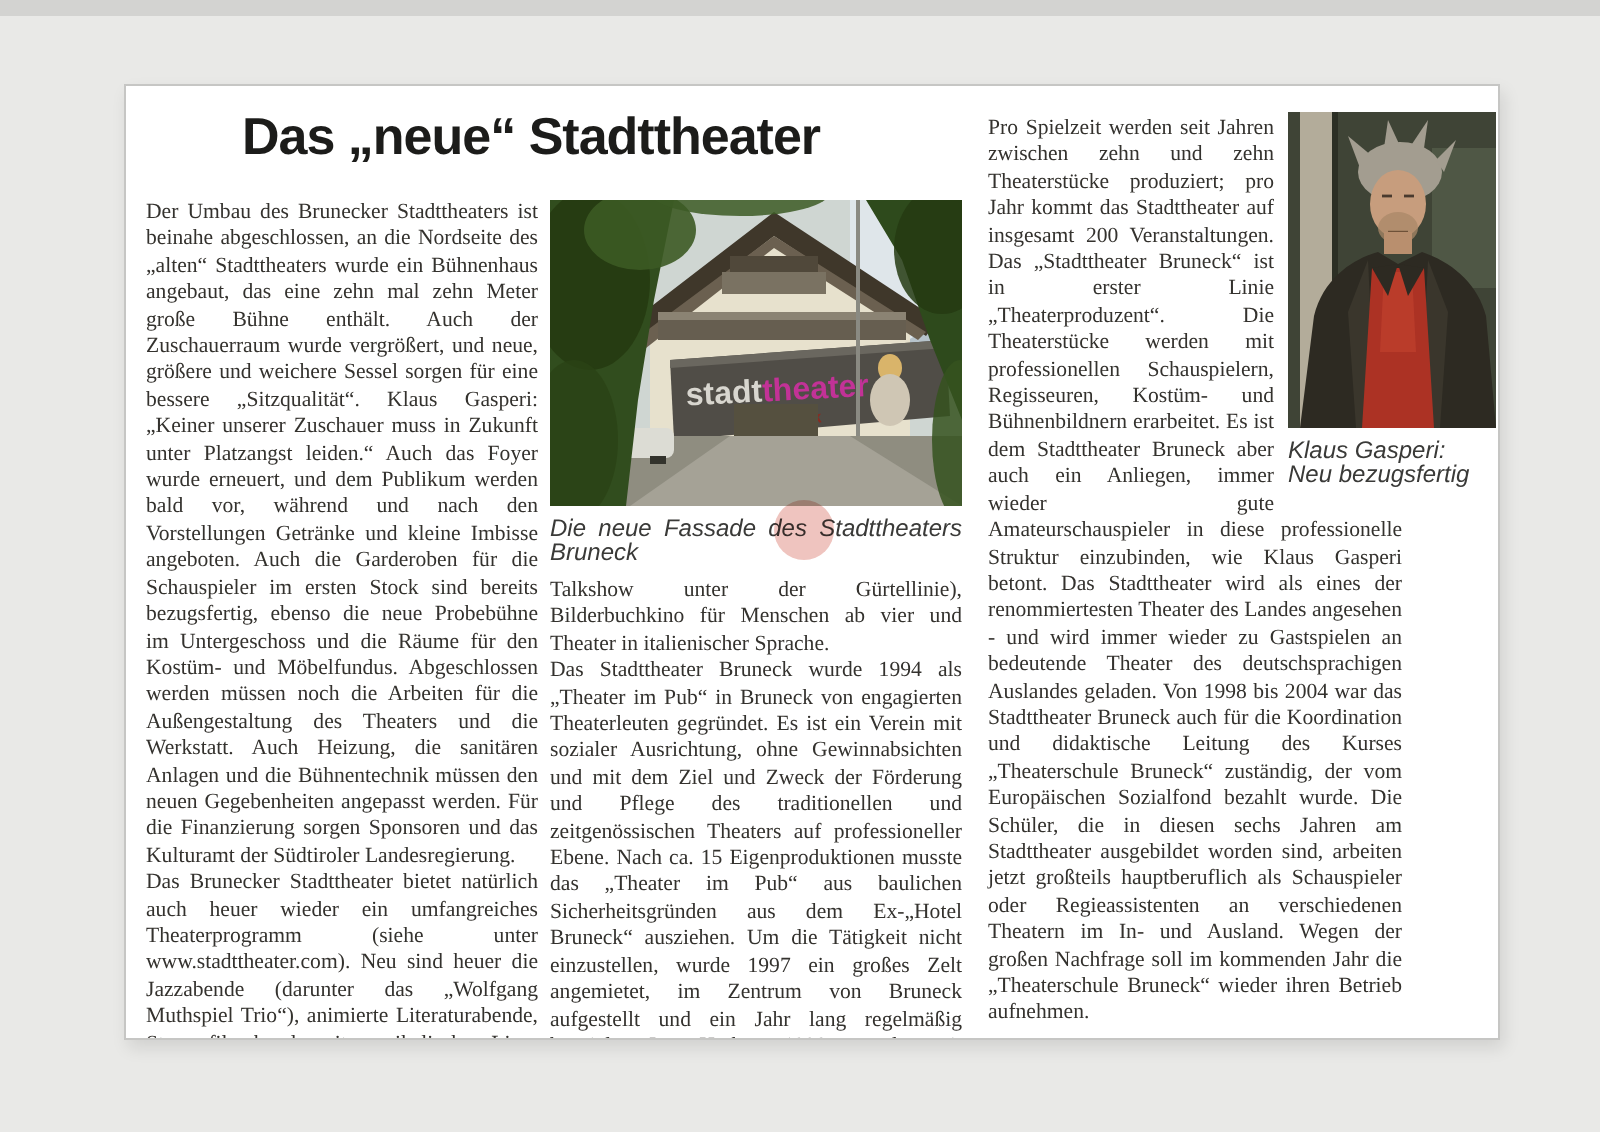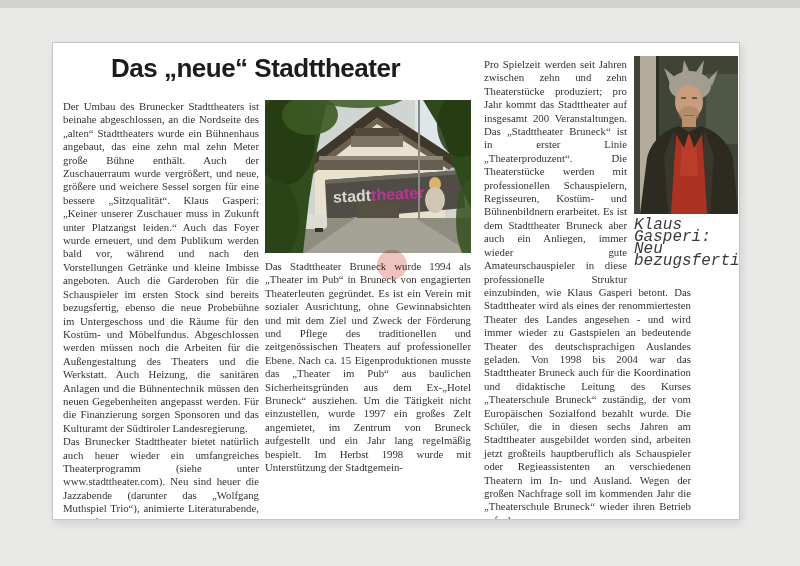--- a/index.html
+++ b/index.html
@@ -5,43 +5,43 @@
   :root{
     --canvas_bg:#e9e9e7; --top_band:#d3d3d1; --page_bg:#ffffff;
     --title_color:#1c1c1a; --body_text:#34322e; --caption_color:#3a3a38;
     --banner_magenta:#c23297; --banner_silver:#d8d6cf; --pink_dot:#e2948a;
   }
   *{box-sizing:border-box;margin:0;padding:0}
   html,body{width:800px;height:566px;overflow:hidden}
   body{background:var(--canvas_bg);font-family:"Liberation Serif",serif;position:relative}
   .top-band{position:absolute;left:0;top:0;width:800px;height:8px;background:var(--top_band)}
   .scan-page{
-    position:absolute;left:52px;top:42px;width:688px;height:478px;
+    position:absolute;left:62px;top:42px;width:688px;height:478px;
     background:var(--page_bg);border:1px solid #c6c6c4;
     box-shadow:2px 4px 8px rgba(0,0,0,0.10);overflow:hidden;
   }
   .content{position:relative;padding:15px 0 0 10px;display:flex;align-items:flex-start}
   .left-block{width:408px;flex:0 0 408px}
   .article-title{
     font-family:"Liberation Sans",sans-serif;font-weight:700;
     font-size:26px;line-height:32px;letter-spacing:-0.5px;
     color:var(--title_color);margin:-6px 0 16px 48px;white-space:nowrap;
   }
   .two-cols{display:flex;gap:6px}
   .col{font-size:10.8px;line-height:13.4px;color:var(--body_text);text-align:justify}
   .col p{margin:0}
   .col-1{width:196px;flex:0 0 196px}
   .col-2{width:206px;flex:0 0 206px}
   .col-3{width:207px;flex:0 0 207px;margin-left:13px;font-size:10.8px;line-height:13.4px;color:var(--body_text);text-align:justify}
   .col-3 p{margin:0}
   figure.facade{position:relative;width:206px;margin:0 0 7px 0}
   figure.facade svg{display:block}
   .caption{
-    font-family:Liberation Mono, monospace;font-style:italic;
-    font-size:16px;line-height:12px;color:var(--caption_color);margin-top:5px;
+    font-family:Liberation Sans, sans-serif;font-style:italic;
+    font-size:12px;line-height:12px;color:var(--caption_color);margin-top:5px;
   }
   .pink-dot{
     position:absolute;left:112px;top:150px;width:30px;height:30px;border-radius:50%;
     background:var(--pink_dot);opacity:0.55;mix-blend-mode:multiply;pointer-events:none;
   }
   .portrait-wrap{float:right;width:104px;margin:-2px -47px 6px 7px}
   .portrait-wrap svg{display:block}
 </style>
 </head>
 <body>
@@ -101,22 +101,24 @@
               <ellipse cx="20" cy="40" rx="30" ry="45" fill="#24380f" opacity="0.8"></ellipse>
               <ellipse cx="45" cy="15" rx="28" ry="20" fill="#3c5a24" opacity="0.9"></ellipse>
               <ellipse cx="12" cy="120" rx="22" ry="40" fill="#2a4215" opacity="0.8"></ellipse>
 
               <polygon points="206,0 158,0 176,30 190,70 206,110" fill="#2e4a1c"></polygon>
               <ellipse cx="196" cy="25" rx="24" ry="32" fill="#243a12" opacity="0.85"></ellipse>
               <ellipse cx="205" cy="120" rx="14" ry="40" fill="#35521f" opacity="0.85"></ellipse>
 
               <ellipse cx="95" cy="-4" rx="45" ry="12" fill="#3c5a24" opacity="0.85"></ellipse>
             </svg>
+            <figcaption class="caption">Die neue Fassade des Stadttheaters Bruneck</figcaption>
             <div class="pink-dot"></div>
           </figure>
+          <p>Talkshow unter der Gürtellinie), Bilderbuchkino für Menschen ab vier und Theater in italienischer Sprache.</p>
           <p>Das Stadttheater Bruneck wurde 1994 als „Theater im Pub“ in Bruneck von engagierten Theaterleuten gegründet. Es ist ein Verein mit sozialer Ausrichtung, ohne Gewinnabsichten und mit dem Ziel und Zweck der Förderung und Pflege des traditionellen und zeitgenössischen Theaters auf professioneller Ebene. Nach ca. 15 Eigenproduktionen musste das „Theater im Pub“ aus baulichen Sicherheitsgründen aus dem Ex-„Hotel Bruneck“ ausziehen. Um die Tätigkeit nicht einzustellen, wurde 1997 ein großes Zelt angemietet, im Zentrum von Bruneck aufgestellt und ein Jahr lang regelmäßig bespielt. Im Herbst 1998 wurde mit Unterstützung der Stadtgemein-</p>
         </div>
 
       </div>
     </div>
 
     <div class="col-3">
       <div class="portrait-wrap">
         <svg width="104" height="158" viewBox="0 0 104 158" aria-hidden="true">
           <rect x="0" y="0" width="104" height="158" fill="#3f4436"></rect>

